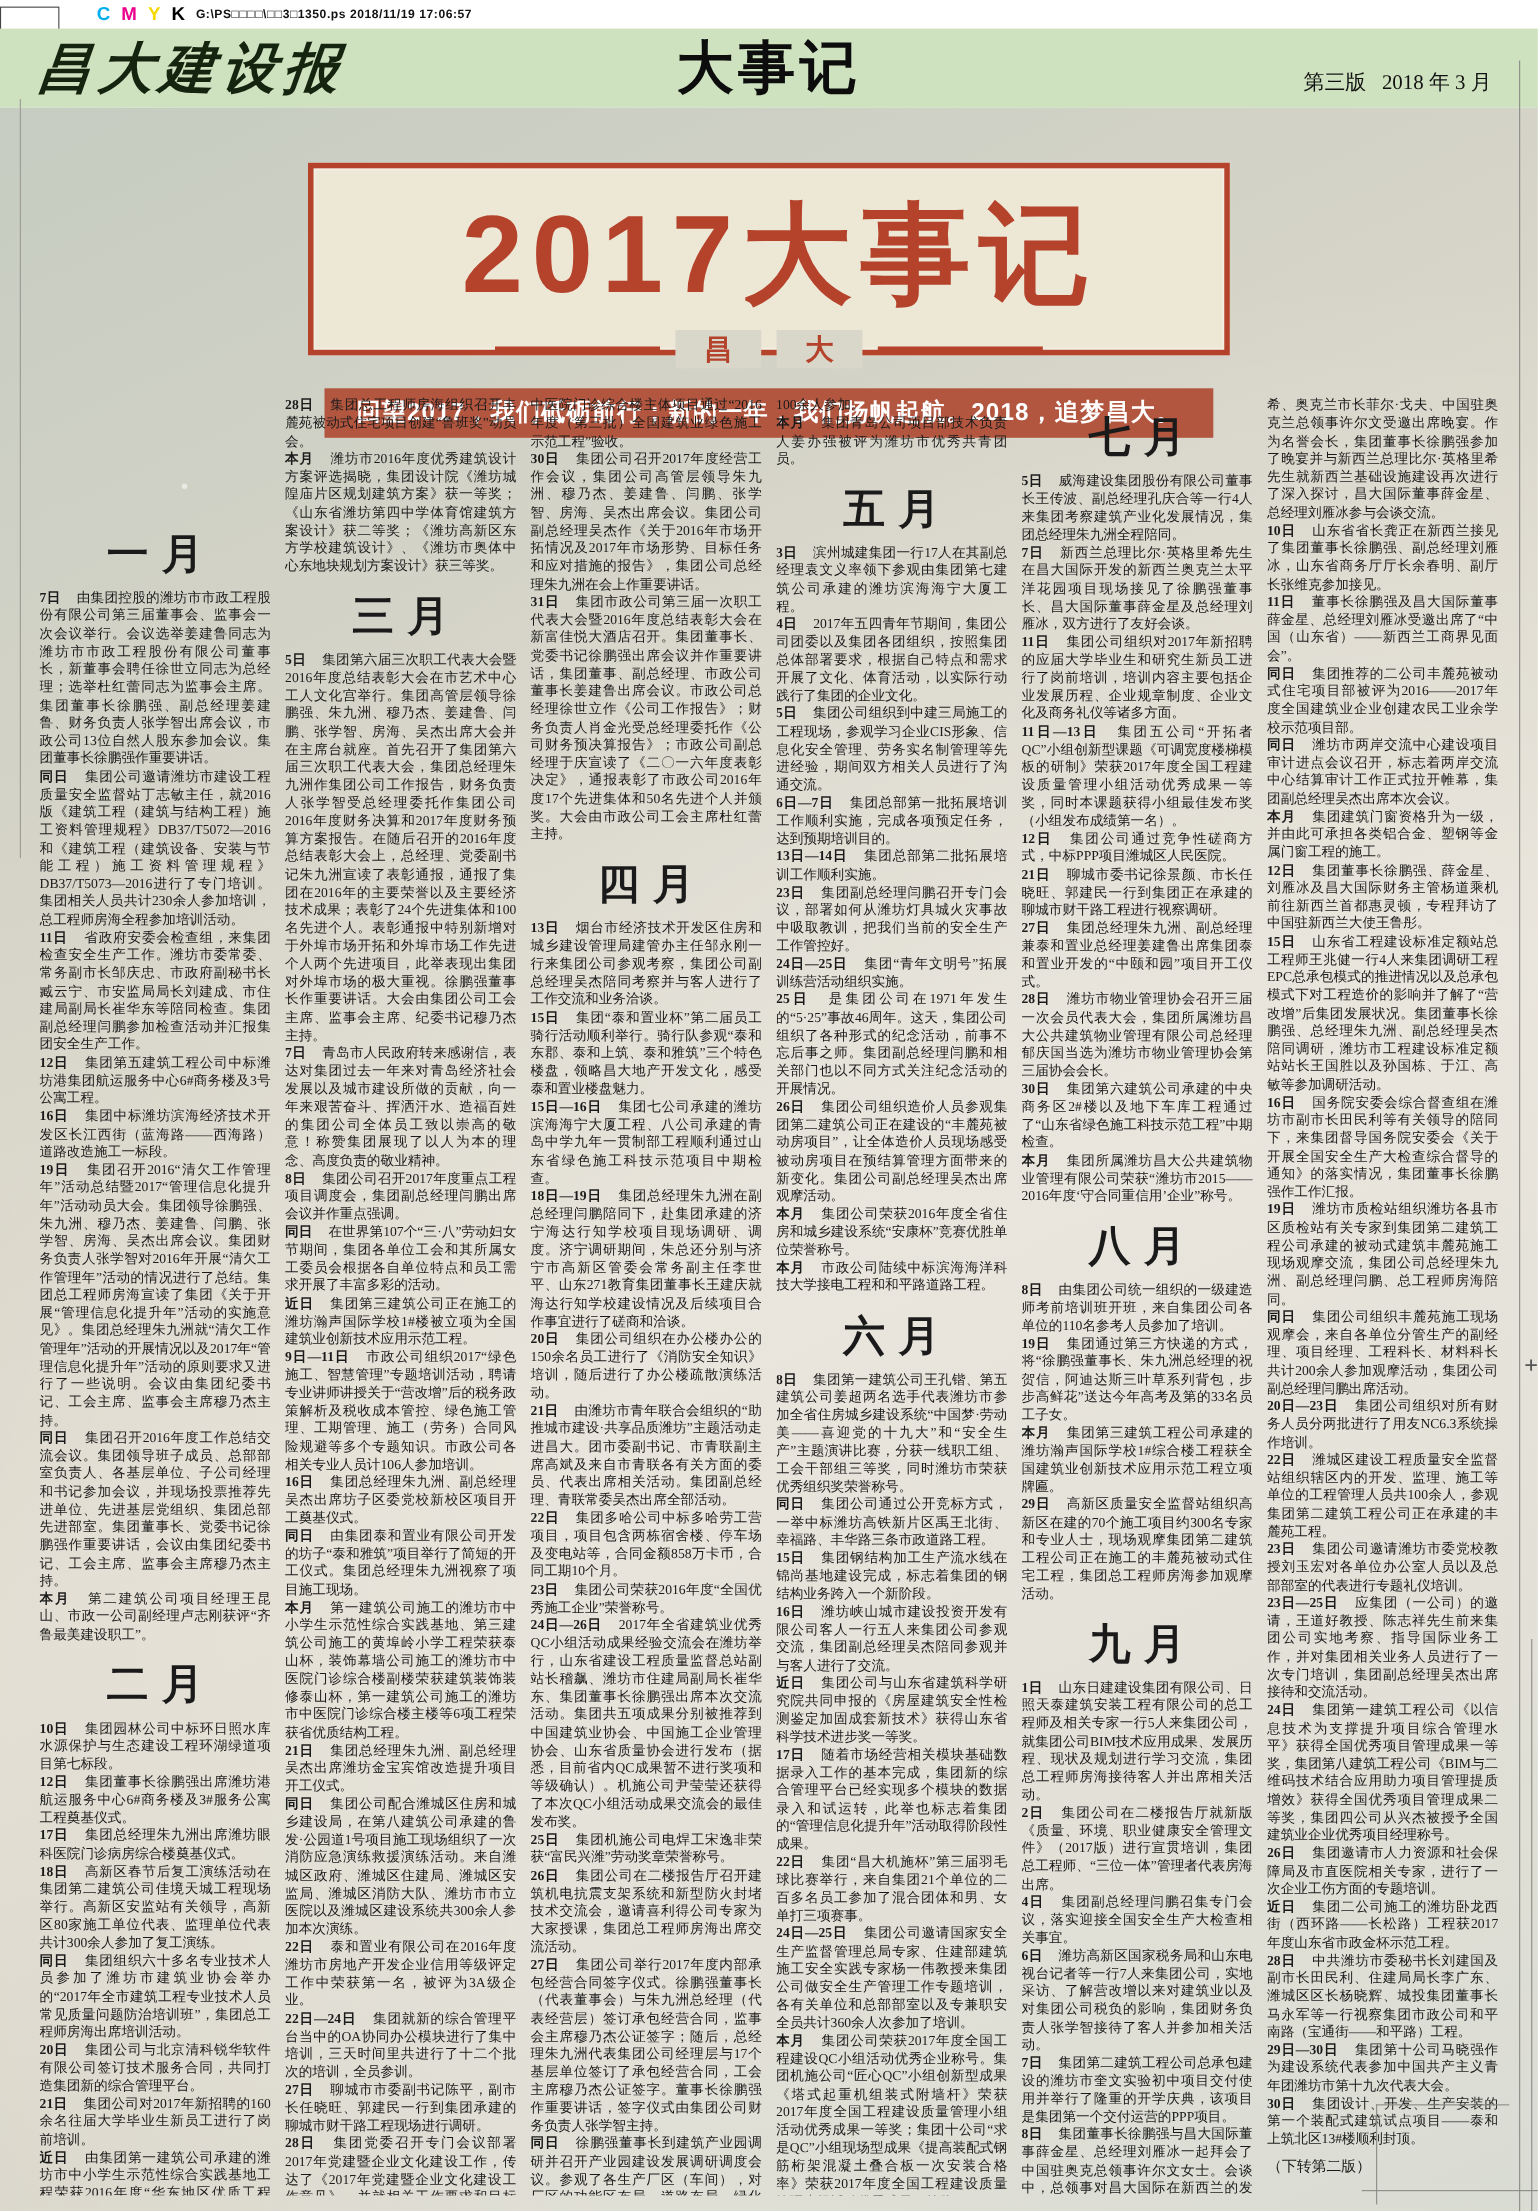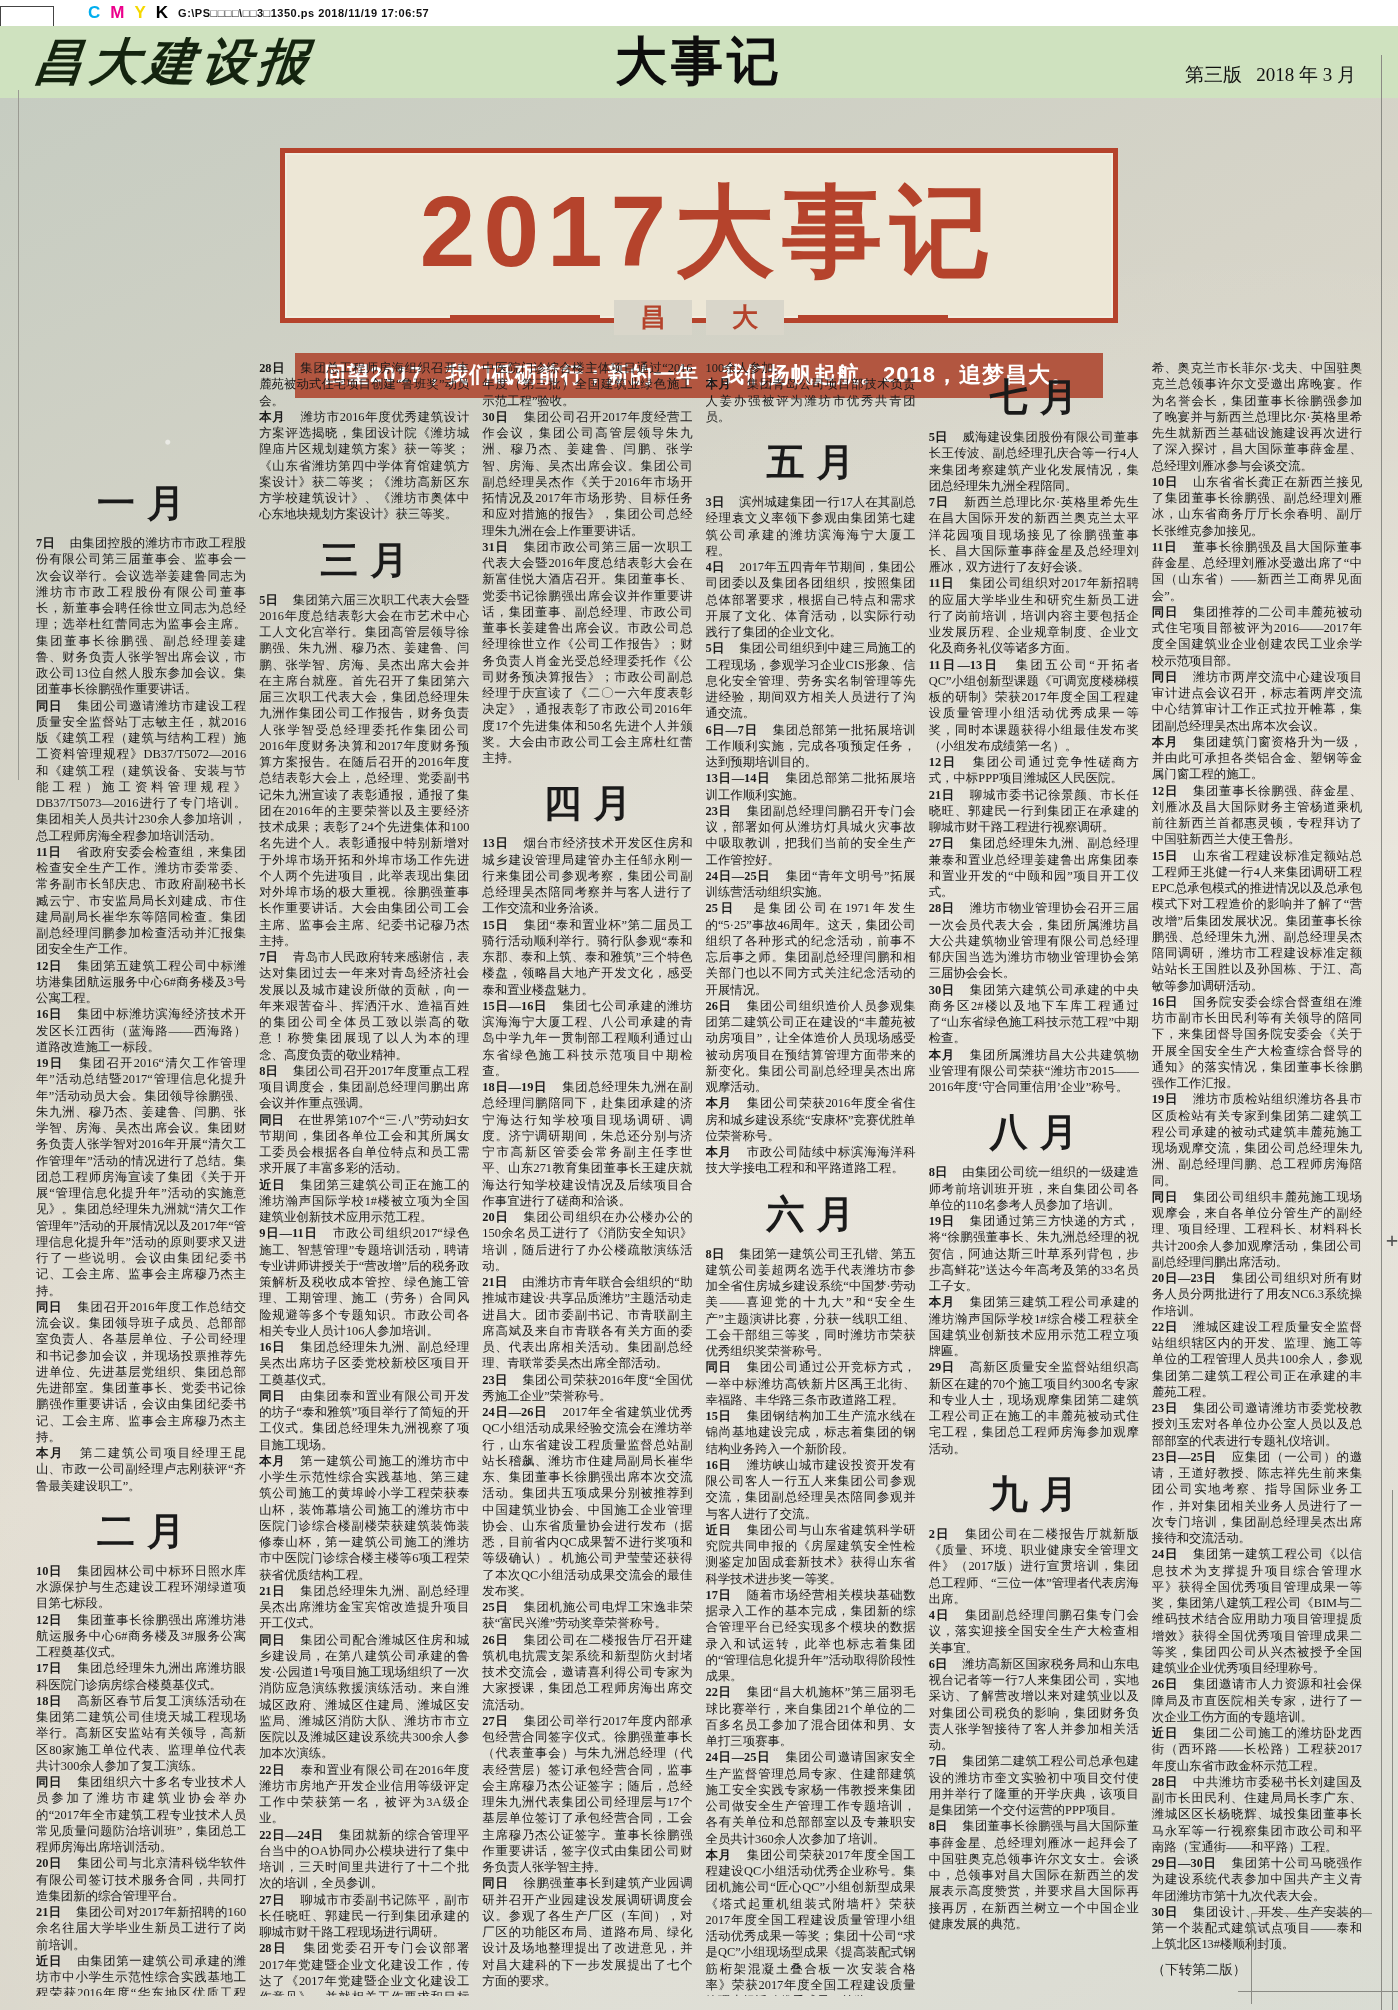--- a/index.html
+++ b/index.html
@@ -157,20 +157,21 @@
         <p class="entry">中医院门诊综合楼主体项目通过“2016年度（第三批）全国建筑业绿色施工示范工程”验收。</p>
         <p class="entry"><b class="date">30日</b>　集团公司召开2017年度经营工作会议，集团公司高管层领导朱九洲、穆乃杰、姜建鲁、闫鹏、张学智、房海、吴杰出席会议。集团公司副总经理吴杰作《关于2016年市场开拓情况及2017年市场形势、目标任务和应对措施的报告》，集团公司总经理朱九洲在会上作重要讲话。</p>
         <p class="entry"><b class="date">31日</b>　集团市政公司第三届一次职工代表大会暨2016年度总结表彰大会在新富佳悦大酒店召开。集团董事长、党委书记徐鹏强出席会议并作重要讲话，集团董事、副总经理、市政公司董事长姜建鲁出席会议。市政公司总经理徐世立作《公司工作报告》；财务负责人肖金光受总经理委托作《公司财务预决算报告》；市政公司副总经理于庆宣读了《二〇一六年度表彰决定》，通报表彰了市政公司2016年度17个先进集体和50名先进个人并颁奖。大会由市政公司工会主席杜红蕾主持。</p>
         <h2 class="month">四月</h2>
         <p class="entry"><b class="date">13日</b>　烟台市经济技术开发区住房和城乡建设管理局建管办主任邹永刚一行来集团公司参观考察，集团公司副总经理吴杰陪同考察并与客人进行了工作交流和业务洽谈。</p>
         <p class="entry"><b class="date">15日</b>　集团“泰和置业杯”第二届员工骑行活动顺利举行。骑行队参观“泰和东郡、泰和上筑、泰和雅筑”三个特色楼盘，领略昌大地产开发文化，感受泰和置业楼盘魅力。</p>
         <p class="entry"><b class="date">15日—16日</b>　集团七公司承建的潍坊滨海海宁大厦工程、八公司承建的青岛中学九年一贯制部工程顺利通过山东省绿色施工科技示范项目中期检查。</p>
         <p class="entry"><b class="date">18日—19日</b>　集团总经理朱九洲在副总经理闫鹏陪同下，赴集团承建的济宁海达行知学校项目现场调研、调度。济宁调研期间，朱总还分别与济宁市高新区管委会常务副主任李世平、山东271教育集团董事长王建庆就海达行知学校建设情况及后续项目合作事宜进行了磋商和洽谈。</p>
         <p class="entry"><b class="date">20日</b>　集团公司组织在办公楼办公的150余名员工进行了《消防安全知识》培训，随后进行了办公楼疏散演练活动。</p>
         <p class="entry"><b class="date">21日</b>　由潍坊市青年联合会组织的“助推城市建设·共享品质潍坊”主题活动走进昌大。团市委副书记、市青联副主席高斌及来自市青联各有关方面的委员、代表出席相关活动。集团副总经理、青联常委吴杰出席全部活动。</p>
+        <p class="entry"><b class="date">22日</b>　集团多哈公司中标多哈劳工营项目，项目包含两栋宿舍楼、停车场及变电站等，合同金额858万卡币，合同工期10个月。</p>
         <p class="entry"><b class="date">23日</b>　集团公司荣获2016年度“全国优秀施工企业”荣誉称号。</p>
         <p class="entry"><b class="date">24日—26日</b>　2017年全省建筑业优秀QC小组活动成果经验交流会在潍坊举行，山东省建设工程质量监督总站副站长稽飙、潍坊市住建局副局长崔华东、集团董事长徐鹏强出席本次交流活动。集团共五项成果分别被推荐到中国建筑业协会、中国施工企业管理协会、山东省质量协会进行发布（据悉，目前省内QC成果暂不进行奖项和等级确认）。机施公司尹莹莹还获得了本次QC小组活动成果交流会的最佳发布奖。</p>
         <p class="entry"><b class="date">25日</b>　集团机施公司电焊工宋逸非荣获“富民兴潍”劳动奖章荣誉称号。</p>
         <p class="entry"><b class="date">26日</b>　集团公司在二楼报告厅召开建筑机电抗震支架系统和新型防火封堵技术交流会，邀请喜利得公司专家为大家授课，集团总工程师房海出席交流活动。</p>
         <p class="entry"><b class="date">27日</b>　集团公司举行2017年度内部承包经营合同签字仪式。徐鹏强董事长（代表董事会）与朱九洲总经理（代表经营层）签订承包经营合同，监事会主席穆乃杰公证签字；随后，总经理朱九洲代表集团公司经理层与17个基层单位签订了承包经营合同，工会主席穆乃杰公证签字。董事长徐鹏强作重要讲话，签字仪式由集团公司财务负责人张学智主持。</p>
         <p class="entry"><b class="date">同日</b>　徐鹏强董事长到建筑产业园调研并召开产业园建设发展调研调度会议。参观了各生产厂区（车间），对厂区的功能区布局、道路布局、绿化设计及场地整理提出了改进意见，并对昌大建科的下一步发展提出了七个方面的要求。</p>
       </div>
       <div class="col">
         <p class="entry">100余人参加。</p>
         <p class="entry"><b class="date">本月</b>　集团青岛公司项目部技术负责人姜办强被评为潍坊市优秀共青团员。</p>
@@ -209,20 +210,21 @@
         <p class="entry"><b class="date">27日</b>　集团总经理朱九洲、副总经理兼泰和置业总经理姜建鲁出席集团泰和置业开发的“中颐和园”项目开工仪式。</p>
         <p class="entry"><b class="date">28日</b>　潍坊市物业管理协会召开三届一次会员代表大会，集团所属潍坊昌大公共建筑物业管理有限公司总经理郁庆国当选为潍坊市物业管理协会第三届协会会长。</p>
         <p class="entry"><b class="date">30日</b>　集团第六建筑公司承建的中央商务区2#楼以及地下车库工程通过了“山东省绿色施工科技示范工程”中期检查。</p>
         <p class="entry"><b class="date">本月</b>　集团所属潍坊昌大公共建筑物业管理有限公司荣获“潍坊市2015——2016年度‘守合同重信用’企业”称号。</p>
         <h2 class="month">八月</h2>
         <p class="entry"><b class="date">8日</b>　由集团公司统一组织的一级建造师考前培训班开班，来自集团公司各单位的110名参考人员参加了培训。</p>
         <p class="entry"><b class="date">19日</b>　集团通过第三方快递的方式，将“徐鹏强董事长、朱九洲总经理的祝贺信，阿迪达斯三叶草系列背包，步步高鲜花”送达今年高考及第的33名员工子女。</p>
         <p class="entry"><b class="date">本月</b>　集团第三建筑工程公司承建的潍坊瀚声国际学校1#综合楼工程获全国建筑业创新技术应用示范工程立项牌匾。</p>
         <p class="entry"><b class="date">29日</b>　高新区质量安全监督站组织高新区在建的70个施工项目约300名专家和专业人士，现场观摩集团第二建筑工程公司正在施工的丰麓苑被动式住宅工程，集团总工程师房海参加观摩活动。</p>
         <h2 class="month">九月</h2>
+        <p class="entry"><b class="date">1日</b>　山东日建建设集团有限公司、日照天泰建筑安装工程有限公司的总工程师及相关专家一行5人来集团公司，就集团公司BIM技术应用成果、发展历程、现状及规划进行学习交流，集团总工程师房海接待客人并出席相关活动。</p>
         <p class="entry"><b class="date">2日</b>　集团公司在二楼报告厅就新版《质量、环境、职业健康安全管理文件》（2017版）进行宣贯培训，集团总工程师、“三位一体”管理者代表房海出席。</p>
         <p class="entry"><b class="date">4日</b>　集团副总经理闫鹏召集专门会议，落实迎接全国安全生产大检查相关事宜。</p>
         <p class="entry"><b class="date">6日</b>　潍坊高新区国家税务局和山东电视台记者等一行7人来集团公司，实地采访、了解营改增以来对建筑业以及对集团公司税负的影响，集团财务负责人张学智接待了客人并参加相关活动。</p>
         <p class="entry"><b class="date">7日</b>　集团第二建筑工程公司总承包建设的潍坊市奎文实验初中项目交付使用并举行了隆重的开学庆典，该项目是集团第一个交付运营的PPP项目。</p>
         <p class="entry"><b class="date">8日</b>　集团董事长徐鹏强与昌大国际董事薛金星、总经理刘雁冰一起拜会了中国驻奥克总领事许尔文女士。会谈中，总领事对昌大国际在新西兰的发展表示高度赞赏，并要求昌大国际再接再厉，在新西兰树立一个中国企业健康发展的典范。</p>
       </div>
       <div class="col">
         <p class="entry">希、奥克兰市长菲尔·戈夫、中国驻奥克兰总领事许尔文受邀出席晚宴。作为名誉会长，集团董事长徐鹏强参加了晚宴并与新西兰总理比尔·英格里希先生就新西兰基础设施建设再次进行了深入探讨，昌大国际董事薛金星、总经理刘雁冰参与会谈交流。</p>
         <p class="entry"><b class="date">10日</b>　山东省省长龚正在新西兰接见了集团董事长徐鹏强、副总经理刘雁冰，山东省商务厅厅长余春明、副厅长张维克参加接见。</p>
         <p class="entry"><b class="date">11日</b>　董事长徐鹏强及昌大国际董事薛金星、总经理刘雁冰受邀出席了“中国（山东省）——新西兰工商界见面会”。</p>

